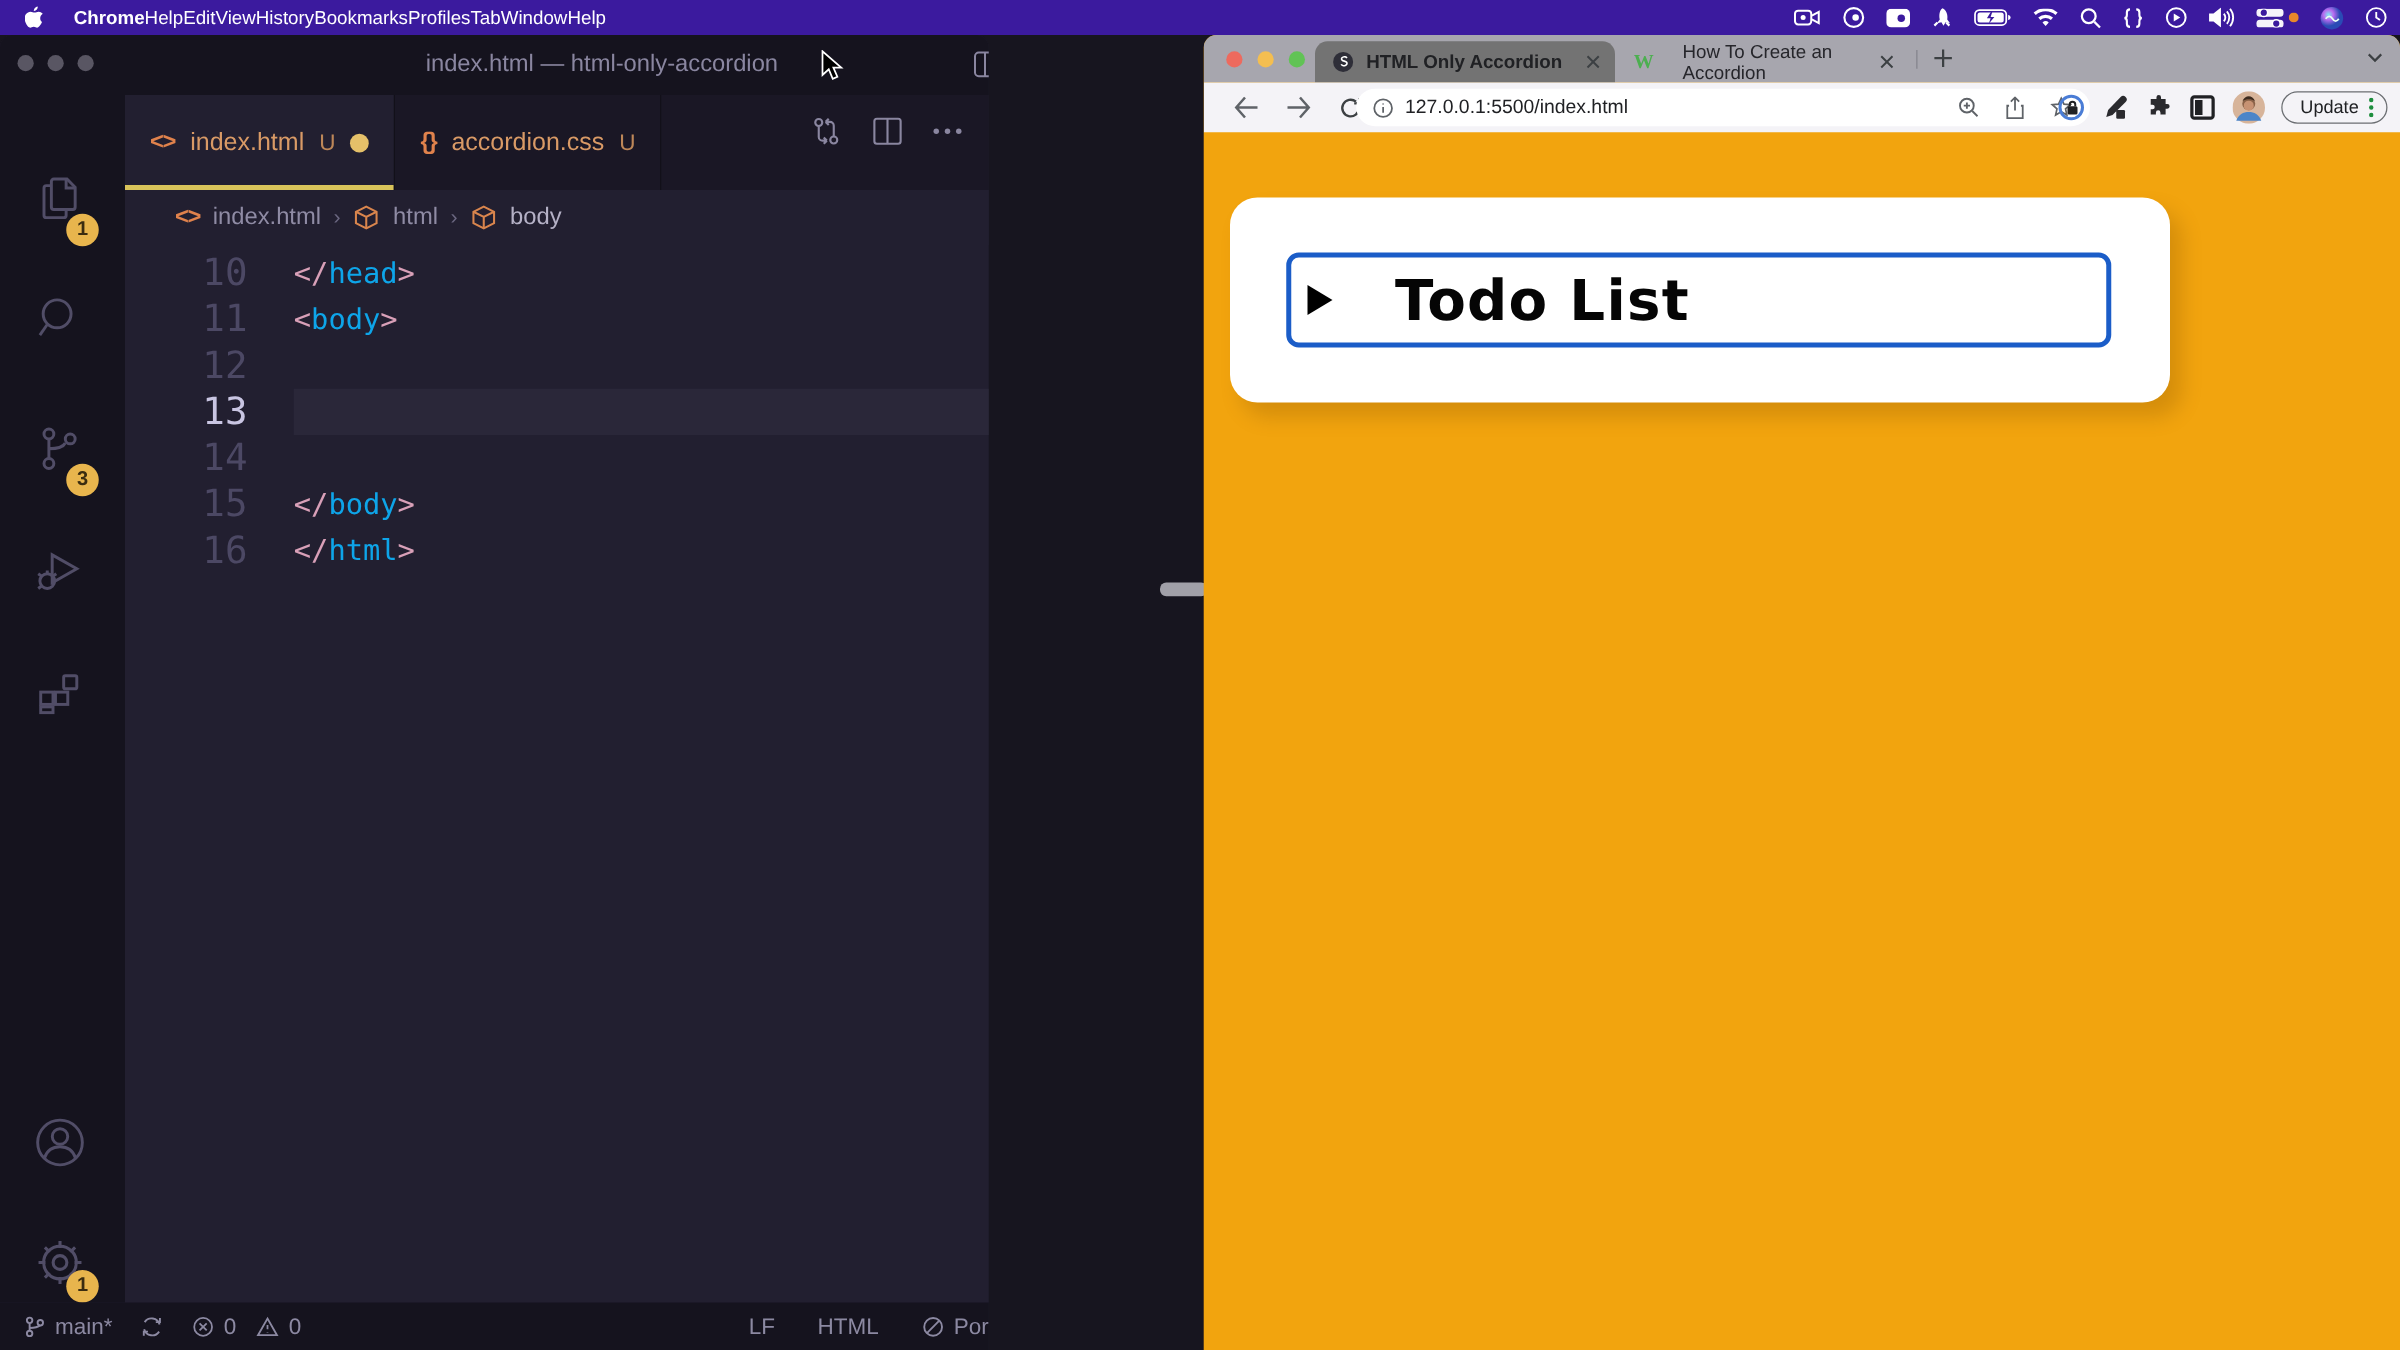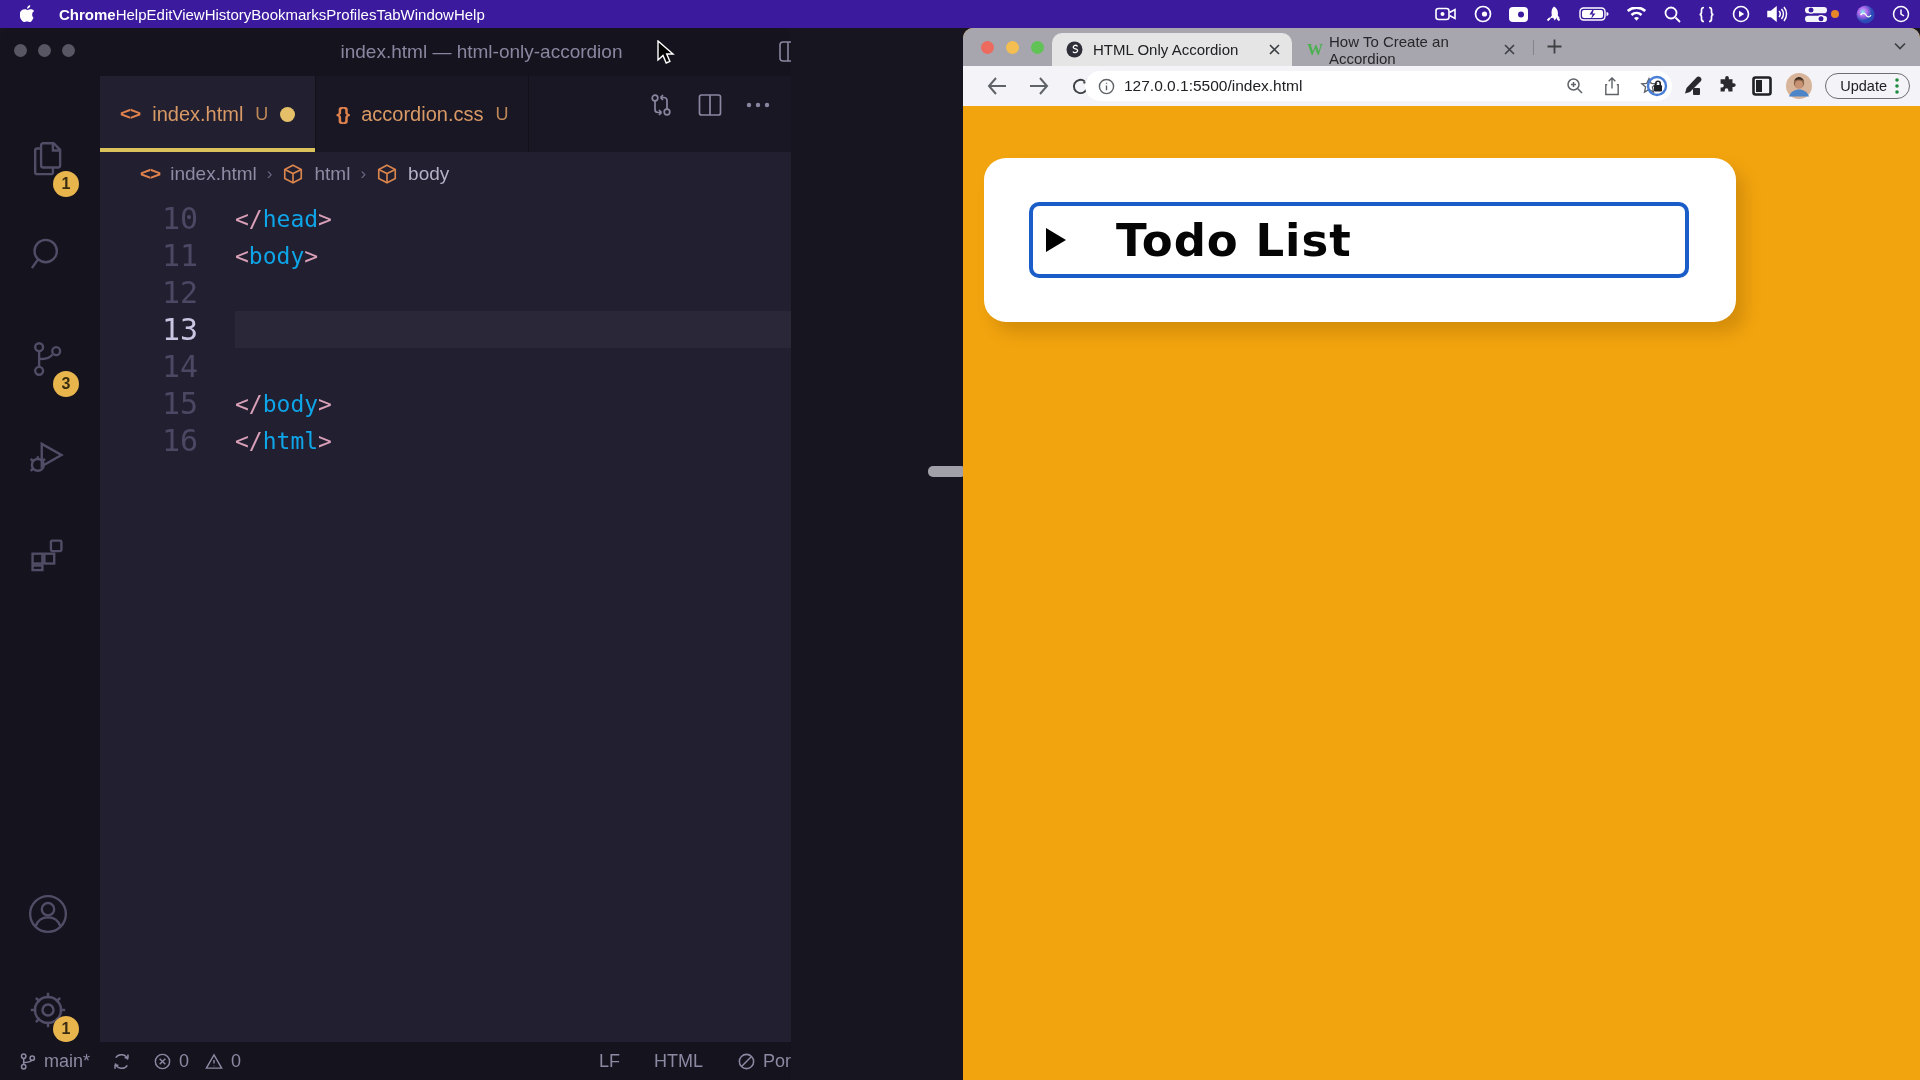--- a/index.html
+++ b/index.html
@@ -52,21 +52,21 @@
 
   
   #sash{left:928px;top:466px;width:38px;height:11px;background:#a1a0a8;border-radius:5px;}
 
   
   #chrome{left:963px;top:28px;width:957px;height:1052px;border-radius:10px 10px 0 0;overflow:hidden;background:#F2A40E;}
   #cr-tabstrip{left:0;top:0;width:957px;height:38px;background:#a7a6ae;}
   #cr-lights{position:absolute;left:18px;top:13px;display:flex;gap:12px;}
   .cr-tab{position:absolute;top:5px;height:33px;display:flex;align-items:center;border-radius:10px 10px 0 0;
           font-size:15px;color:#202124;}
-  #cr-tab1{left:89px;width:240px;background:#e5e5e5;}
+  #cr-tab1{left:89px;width:240px;background:#737373;font-weight:bold;}
   #cr-tab2{left:334px;width:230px;color:#26262b;}
   .cr-close{margin-left:auto;margin-right:12px;}
   #cr-toolbar{left:0;top:38px;width:957px;height:40px;background:#f4f3f7;display:flex;align-items:center;}
   #cr-urlbar{position:absolute;left:122px;top:5px;width:587px;height:30px;background:#fff;border-radius:15px;
              display:flex;align-items:center;font-size:15.5px;color:#202124;}
   #cr-ext{position:absolute;right:10px;top:0;height:40px;display:flex;align-items:center;gap:13px;}
   #update-pill{display:flex;align-items:center;gap:8px;border:1.5px solid #6b6e72;border-radius:15px;
                padding:4px 10px 4px 14px;font-size:14.5px;color:#202124;background:transparent;}
   #cr-content{left:0;top:78px;width:957px;height:974px;background:#F2A40E;padding-left:12px;}
   #card{left:21px;top:52px;width:752px;height:164px;background:#fff;border-radius:22px;
@@ -461,21 +461,21 @@
           </span>
         <span style="margin-left:10px;">HTML Only Accordion</span>
         <span class="cr-close">
             <svg width="11" height="11" viewBox="0 0 11 11" stroke="#3c4043" stroke-width="1.6">
               <path d="M1 1l9 9M10 1l-9 9"></path>
             </svg>
           </span>
       </div>
       <div class="cr-tab" id="cr-tab2">
         <span style="margin-left:10px;font-weight:bold;color:#4CAF50;font-size:16px;font-family:'Liberation Serif',serif;">W</span>
-        <span style="margin-left:6px;">How To Create an Accordion</span>
+        <span style="margin-left:23px;">How To Create an Accordion</span>
         <span class="cr-close">
             <svg width="11" height="11" viewBox="0 0 11 11" stroke="#3c4043" stroke-width="1.6">
               <path d="M1 1l9 9M10 1l-9 9"></path>
             </svg>
           </span>
       </div>
       <span class="abs" style="left:570px;top:12px;width:1px;height:15px;background:#84838c;"></span>
       <span class="abs" style="left:583px;top:10px;">
           <svg width="17" height="17" viewBox="0 0 17 17" stroke="#3c4043" stroke-width="1.8">
             <path d="M8.5 1.5v14M1.5 8.5h14"></path>

